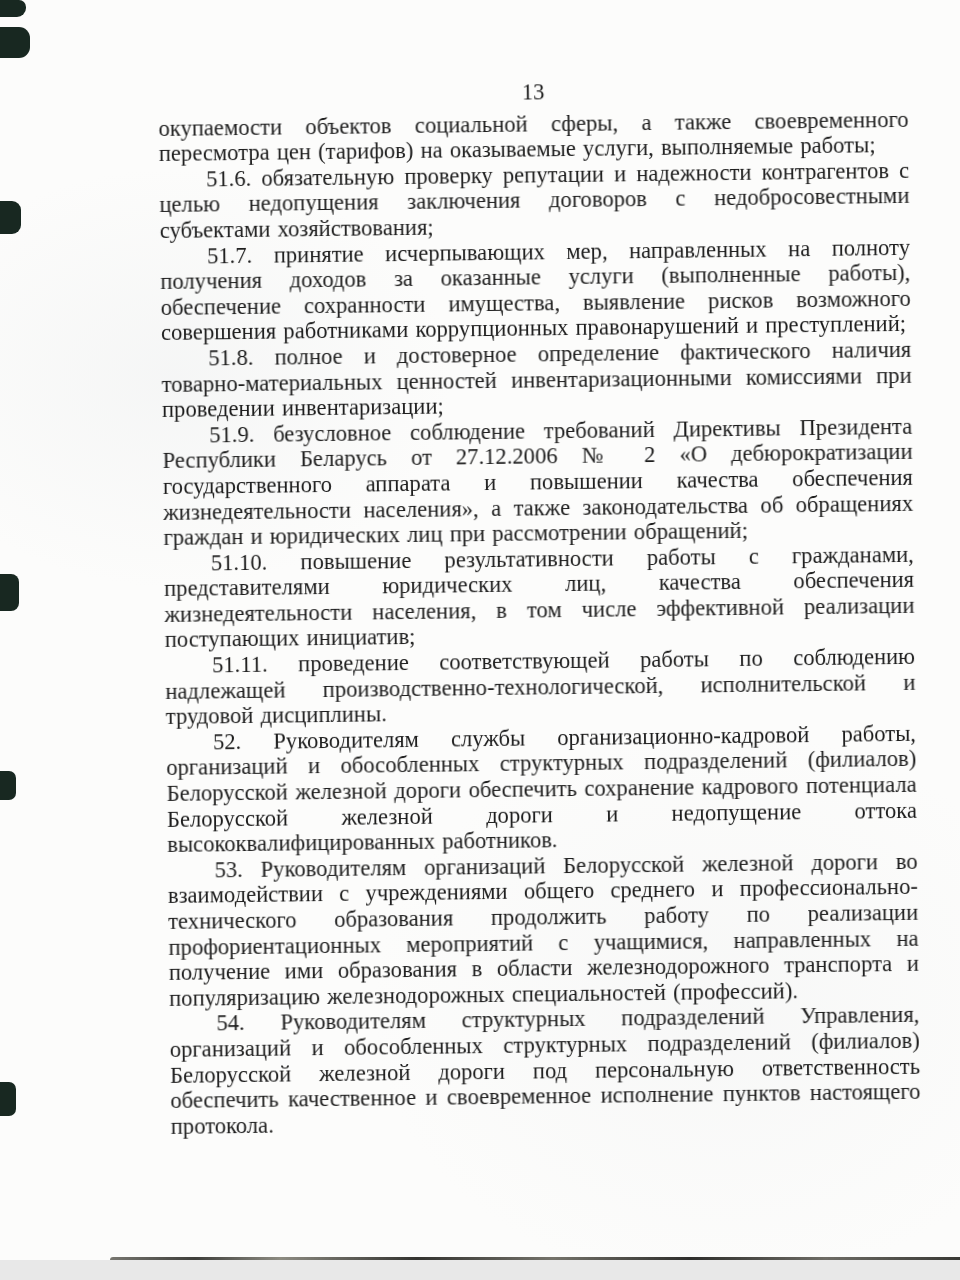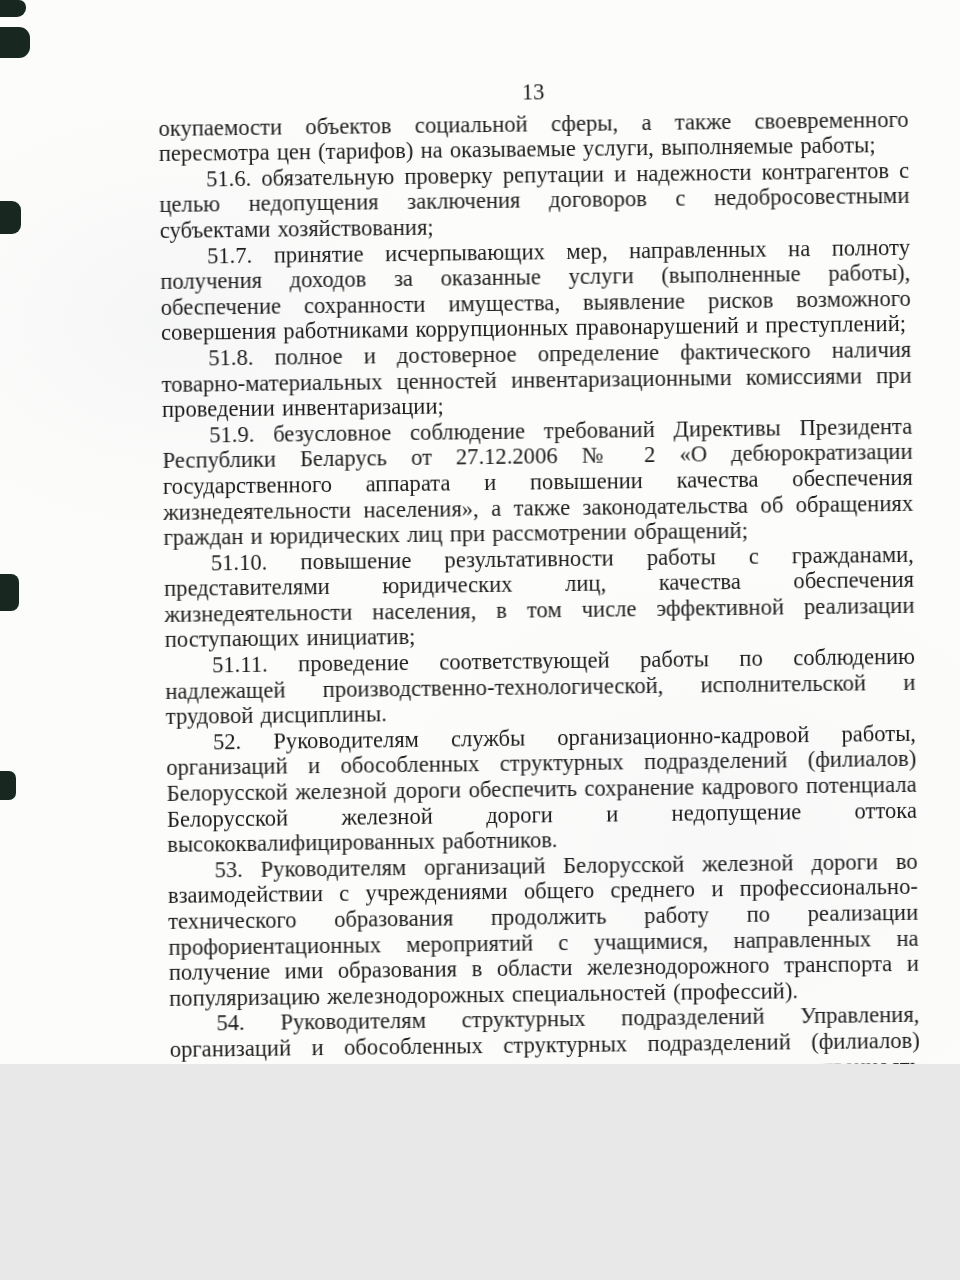--- a/index.html
+++ b/index.html
@@ -3,21 +3,21 @@
 <meta charset="utf-8">
 <style>
   html, body {
     margin: 0;
     padding: 0;
     background: #e8e8e8;
   }
   .page {
     position: relative;
     width: 960px;
-    height: 1064px;
+    height: 1260px;
     background:
       radial-gradient(ellipse 400px 300px at 18% 30%, rgba(225,228,230,0.25), rgba(255,255,255,0) 70%),
       radial-gradient(ellipse 500px 400px at 75% 80%, rgba(228,230,232,0.2), rgba(255,255,255,0) 70%),
       #fcfcfb;
     overflow: hidden;
     font-family: "Liberation Serif", "DejaVu Serif", serif;
   }
   .text-block {
     position: absolute;
     left: 158px;

